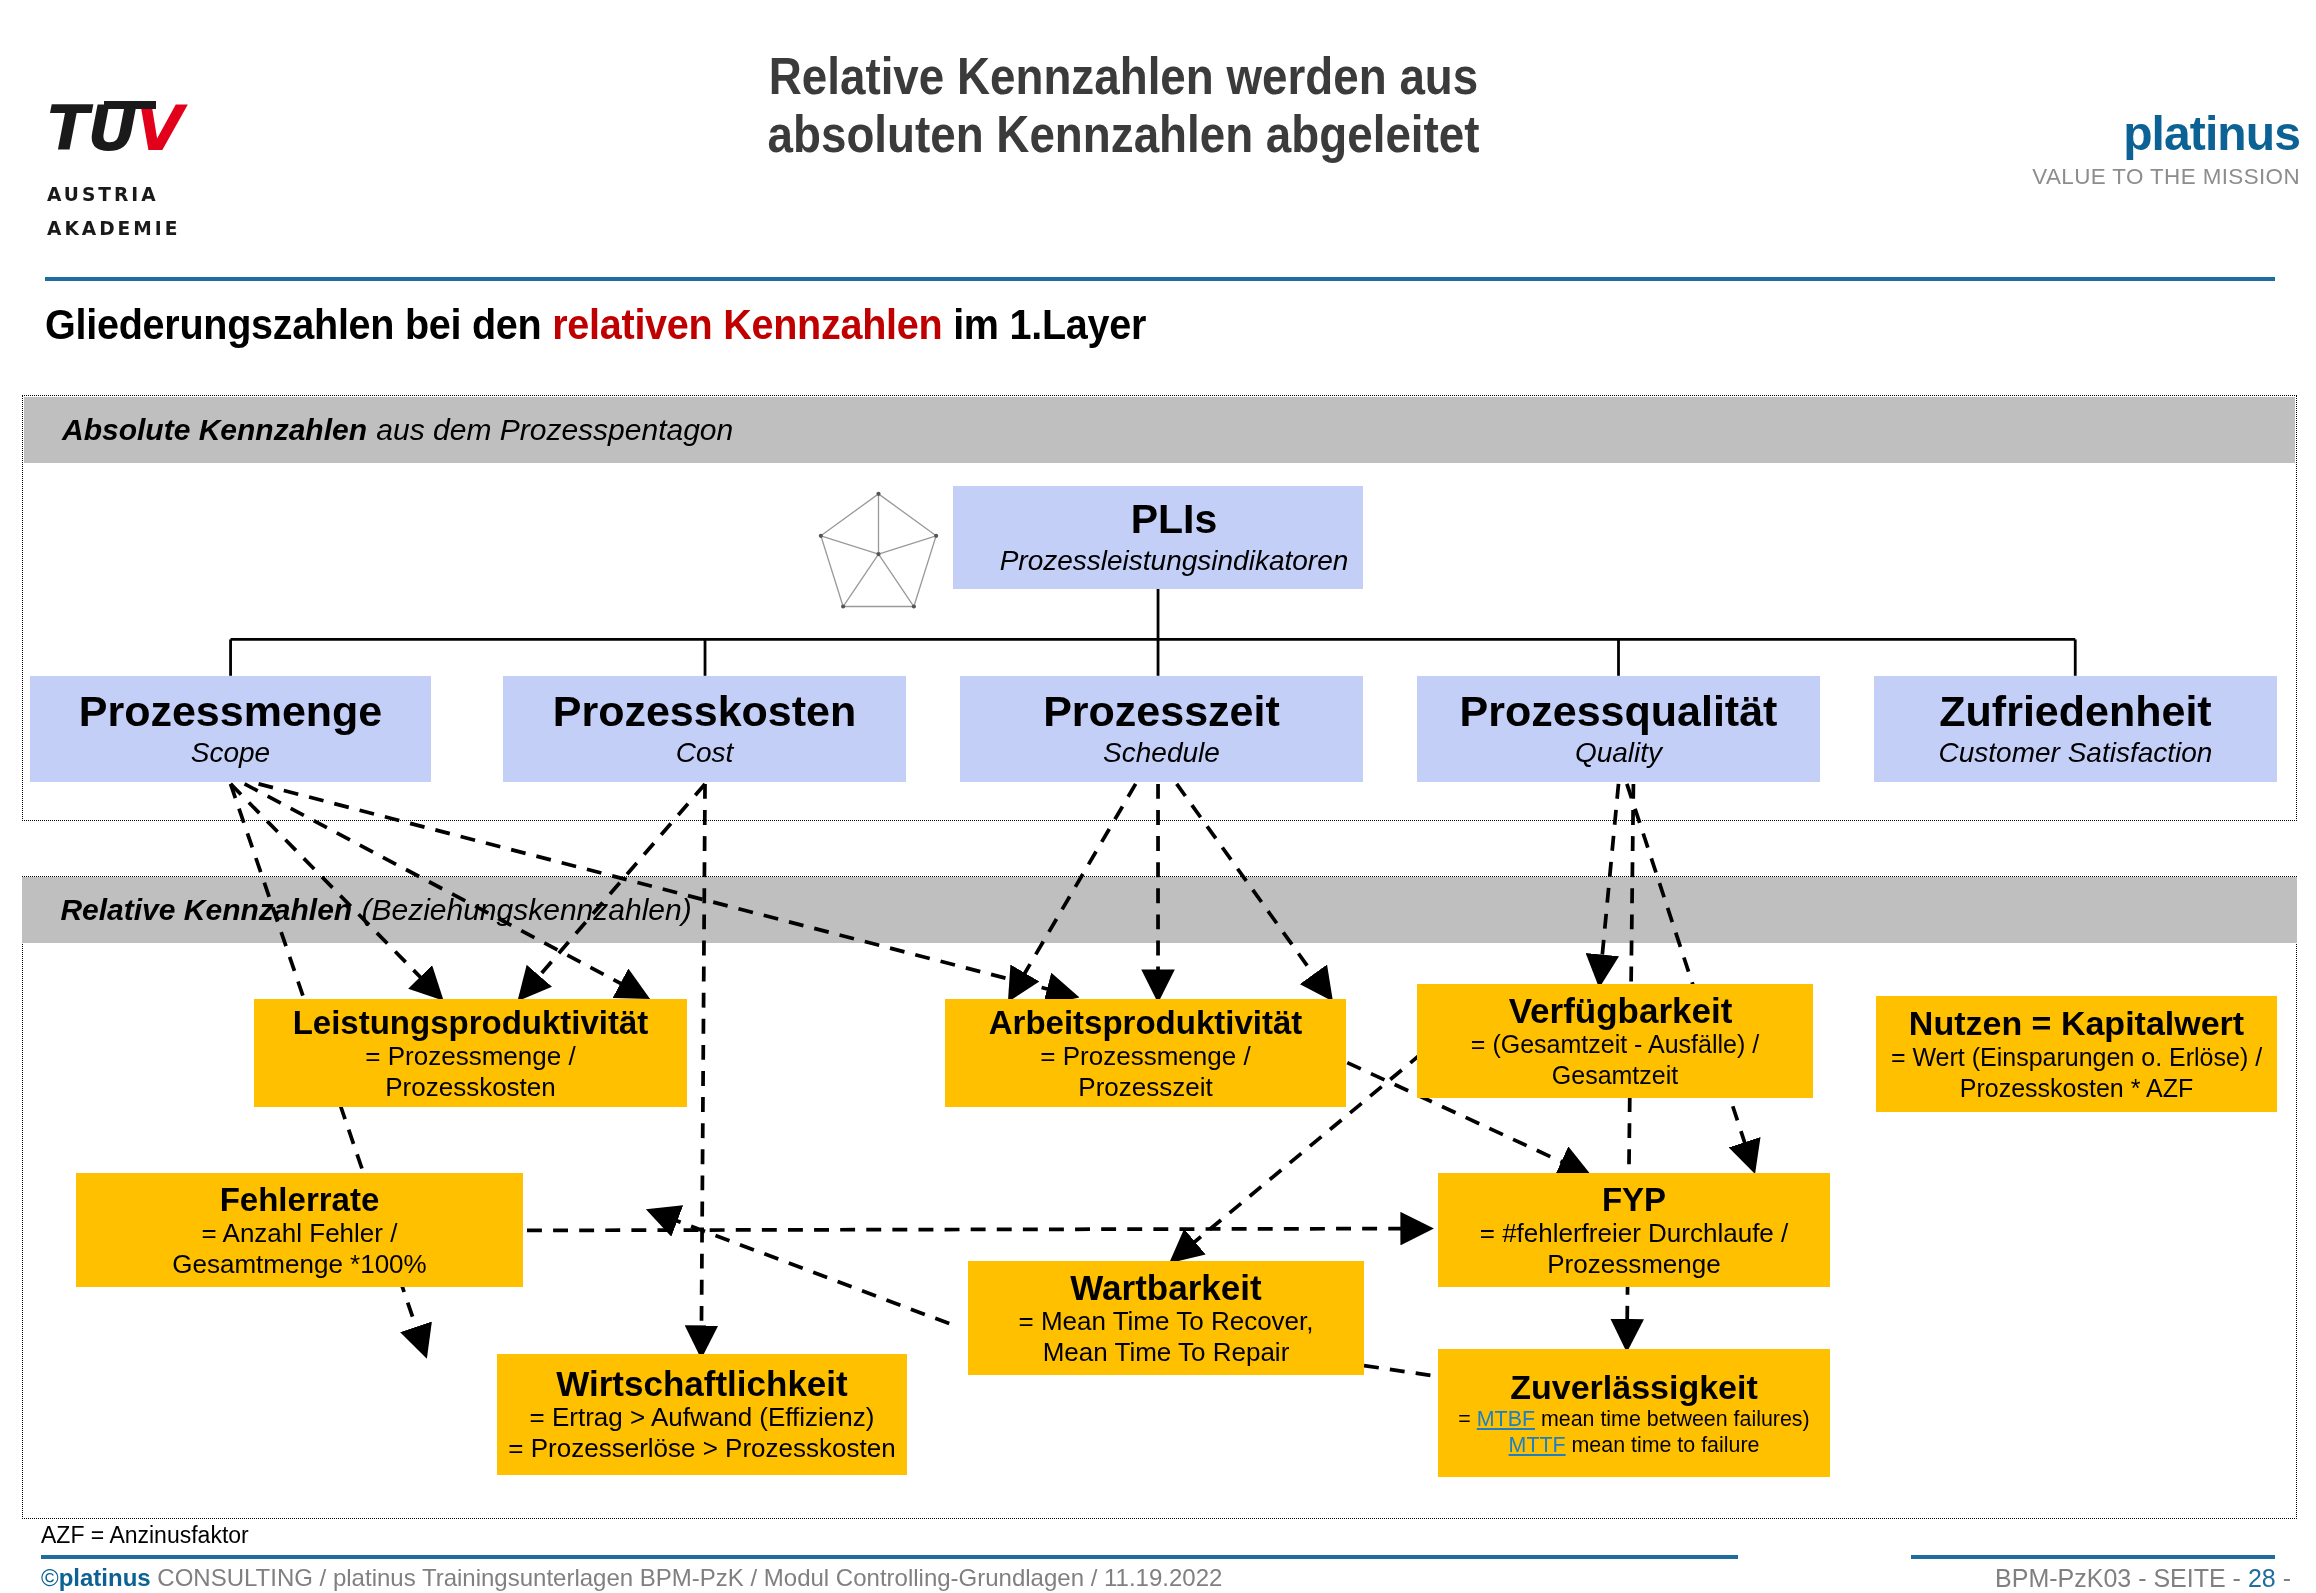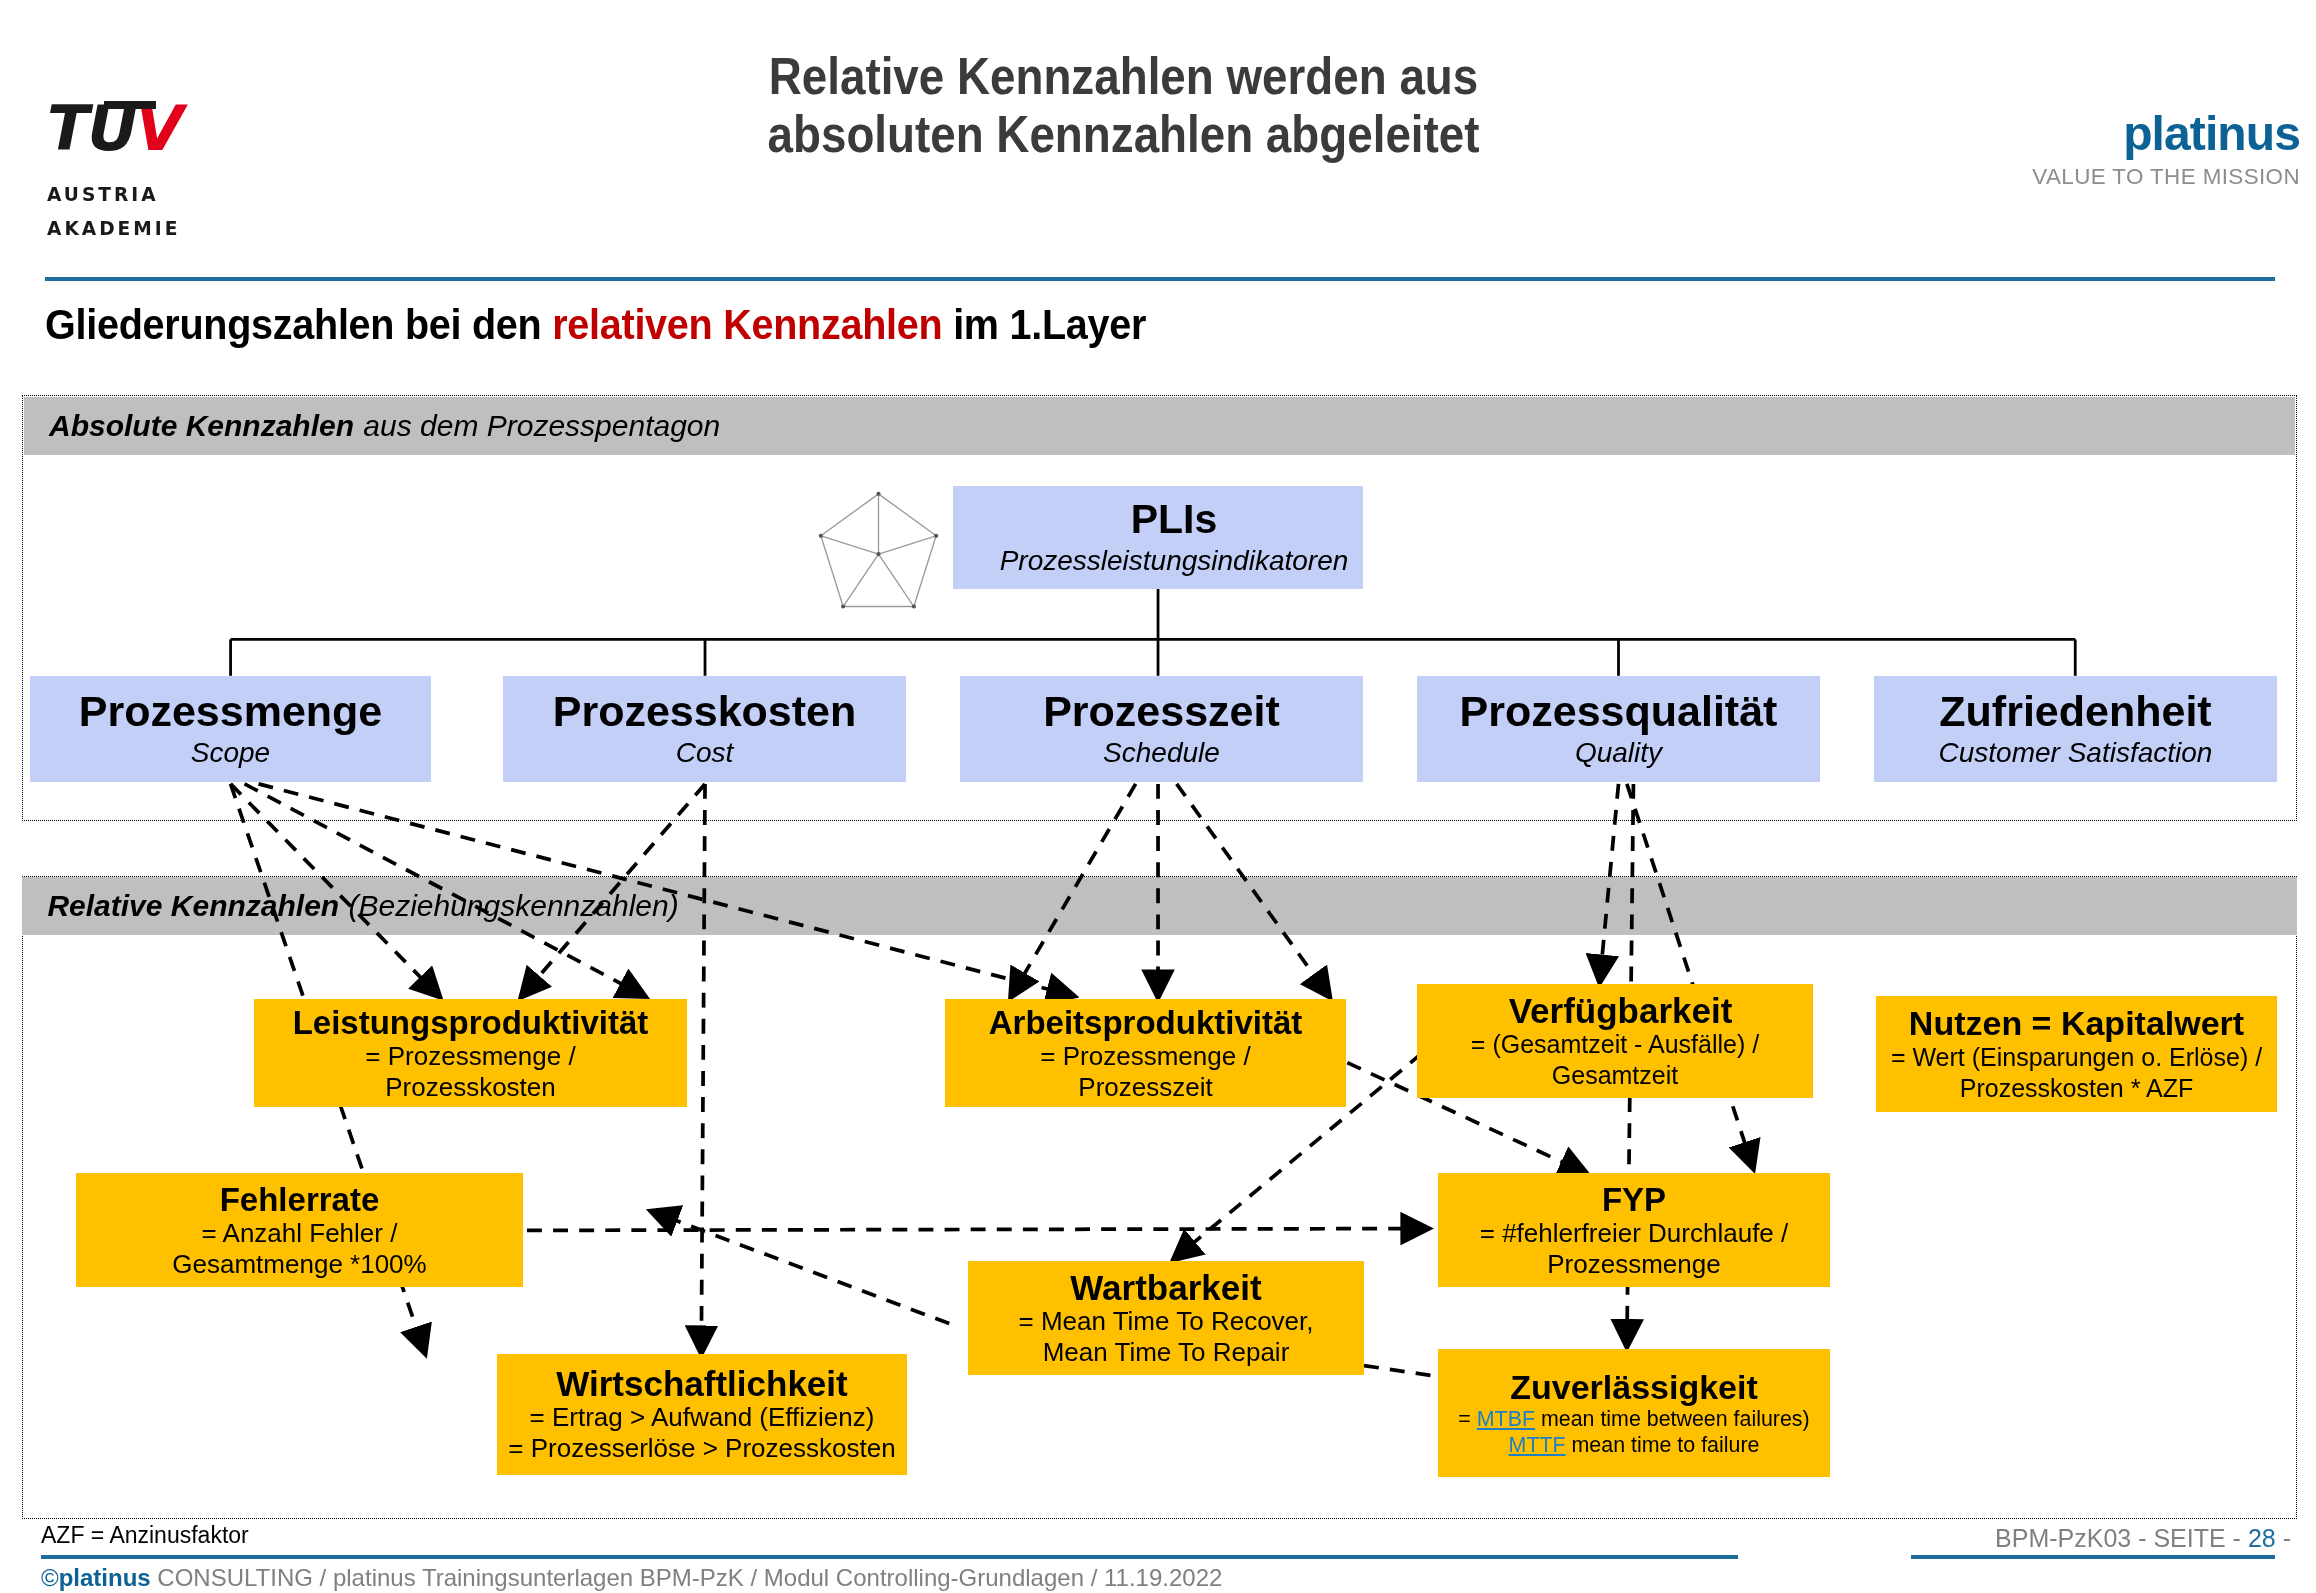--- a/index.html
+++ b/index.html
@@ -32,22 +32,22 @@
       line-height:48px;letter-spacing:-0.3px;
       font-family:"Liberation Sans Narrow","Liberation Sans",sans-serif;
       transform:scaleX(.92);transform-origin:0 0;}
   #subtitle .hl{color:#c00000;}
 
   
   .panel{position:absolute;border:1.9px dotted #000;background:transparent;box-sizing:border-box;}
   #panel-absolute{left:22.4px;top:395px;width:2275px;height:426px;}
   #panel-relative{left:22.4px;top:876px;width:2275px;height:643px;}
 
-  .band{position:absolute;background:#bfbfbf;height:58px;display:flex;align-items:center;
-        padding-left:25px;box-sizing:border-box;font-size:30px;font-style:italic;
+  .band{position:absolute;background:#bfbfbf;height:66px;display:flex;align-items:center;
+        padding-left:38px;box-sizing:border-box;font-size:30px;font-style:italic;
         font-family:"Liberation Sans Narrow","Liberation Sans",sans-serif;}
   #band-absolute{left:24px;top:397px;width:2271px;}
   #band-relative{left:22.4px;top:877px;width:2275px;align-items:center;}
   .band b{font-weight:700;font-style:italic;margin-right:9.3px;}
 
   
   .box{position:absolute;box-sizing:border-box;display:flex;flex-direction:column;
        align-items:center;justify-content:center;text-align:center;z-index:4;}
   .box .ttl{font-weight:700;}
   .box .sub{font-weight:400;}
@@ -100,21 +100,21 @@
 
   
   #azf{position:absolute;left:41px;top:1522px;font-size:23px;
        font-family:"Liberation Sans Narrow","Liberation Sans",sans-serif;}
   #rule-bot-l{position:absolute;left:41px;top:1555px;width:1697px;height:3.7px;background:#1f6d9e;}
   #rule-bot-r{position:absolute;left:1911px;top:1555px;width:364px;height:3.7px;background:#1f6d9e;}
   #footer-left{position:absolute;left:41px;top:1564px;font-size:24px;color:#808080;
        font-family:"Liberation Sans Narrow","Liberation Sans",sans-serif;white-space:nowrap;}
   #footer-left .cp{color:#0c6294;font-weight:700;}
   #footer-left .cpm{color:#0c6294;}
-  #footer-right{position:absolute;right:26px;top:1524px;font-size:25px;color:#808080;
+  #footer-right{position:absolute;right:26px;top:1564px;font-size:25px;color:#808080;
        font-family:"Liberation Sans","DejaVu Sans",sans-serif;white-space:nowrap;}
   #footer-right .pg{color:#1f6d9e;}
 </style>
 </head>
 <body>
 
 <div id="logo-tuv">
   <div class="tuv-mark">
     <span class="tuv-text">TU<span class="vee">V</span></span>
     <span class="bar"></span>

